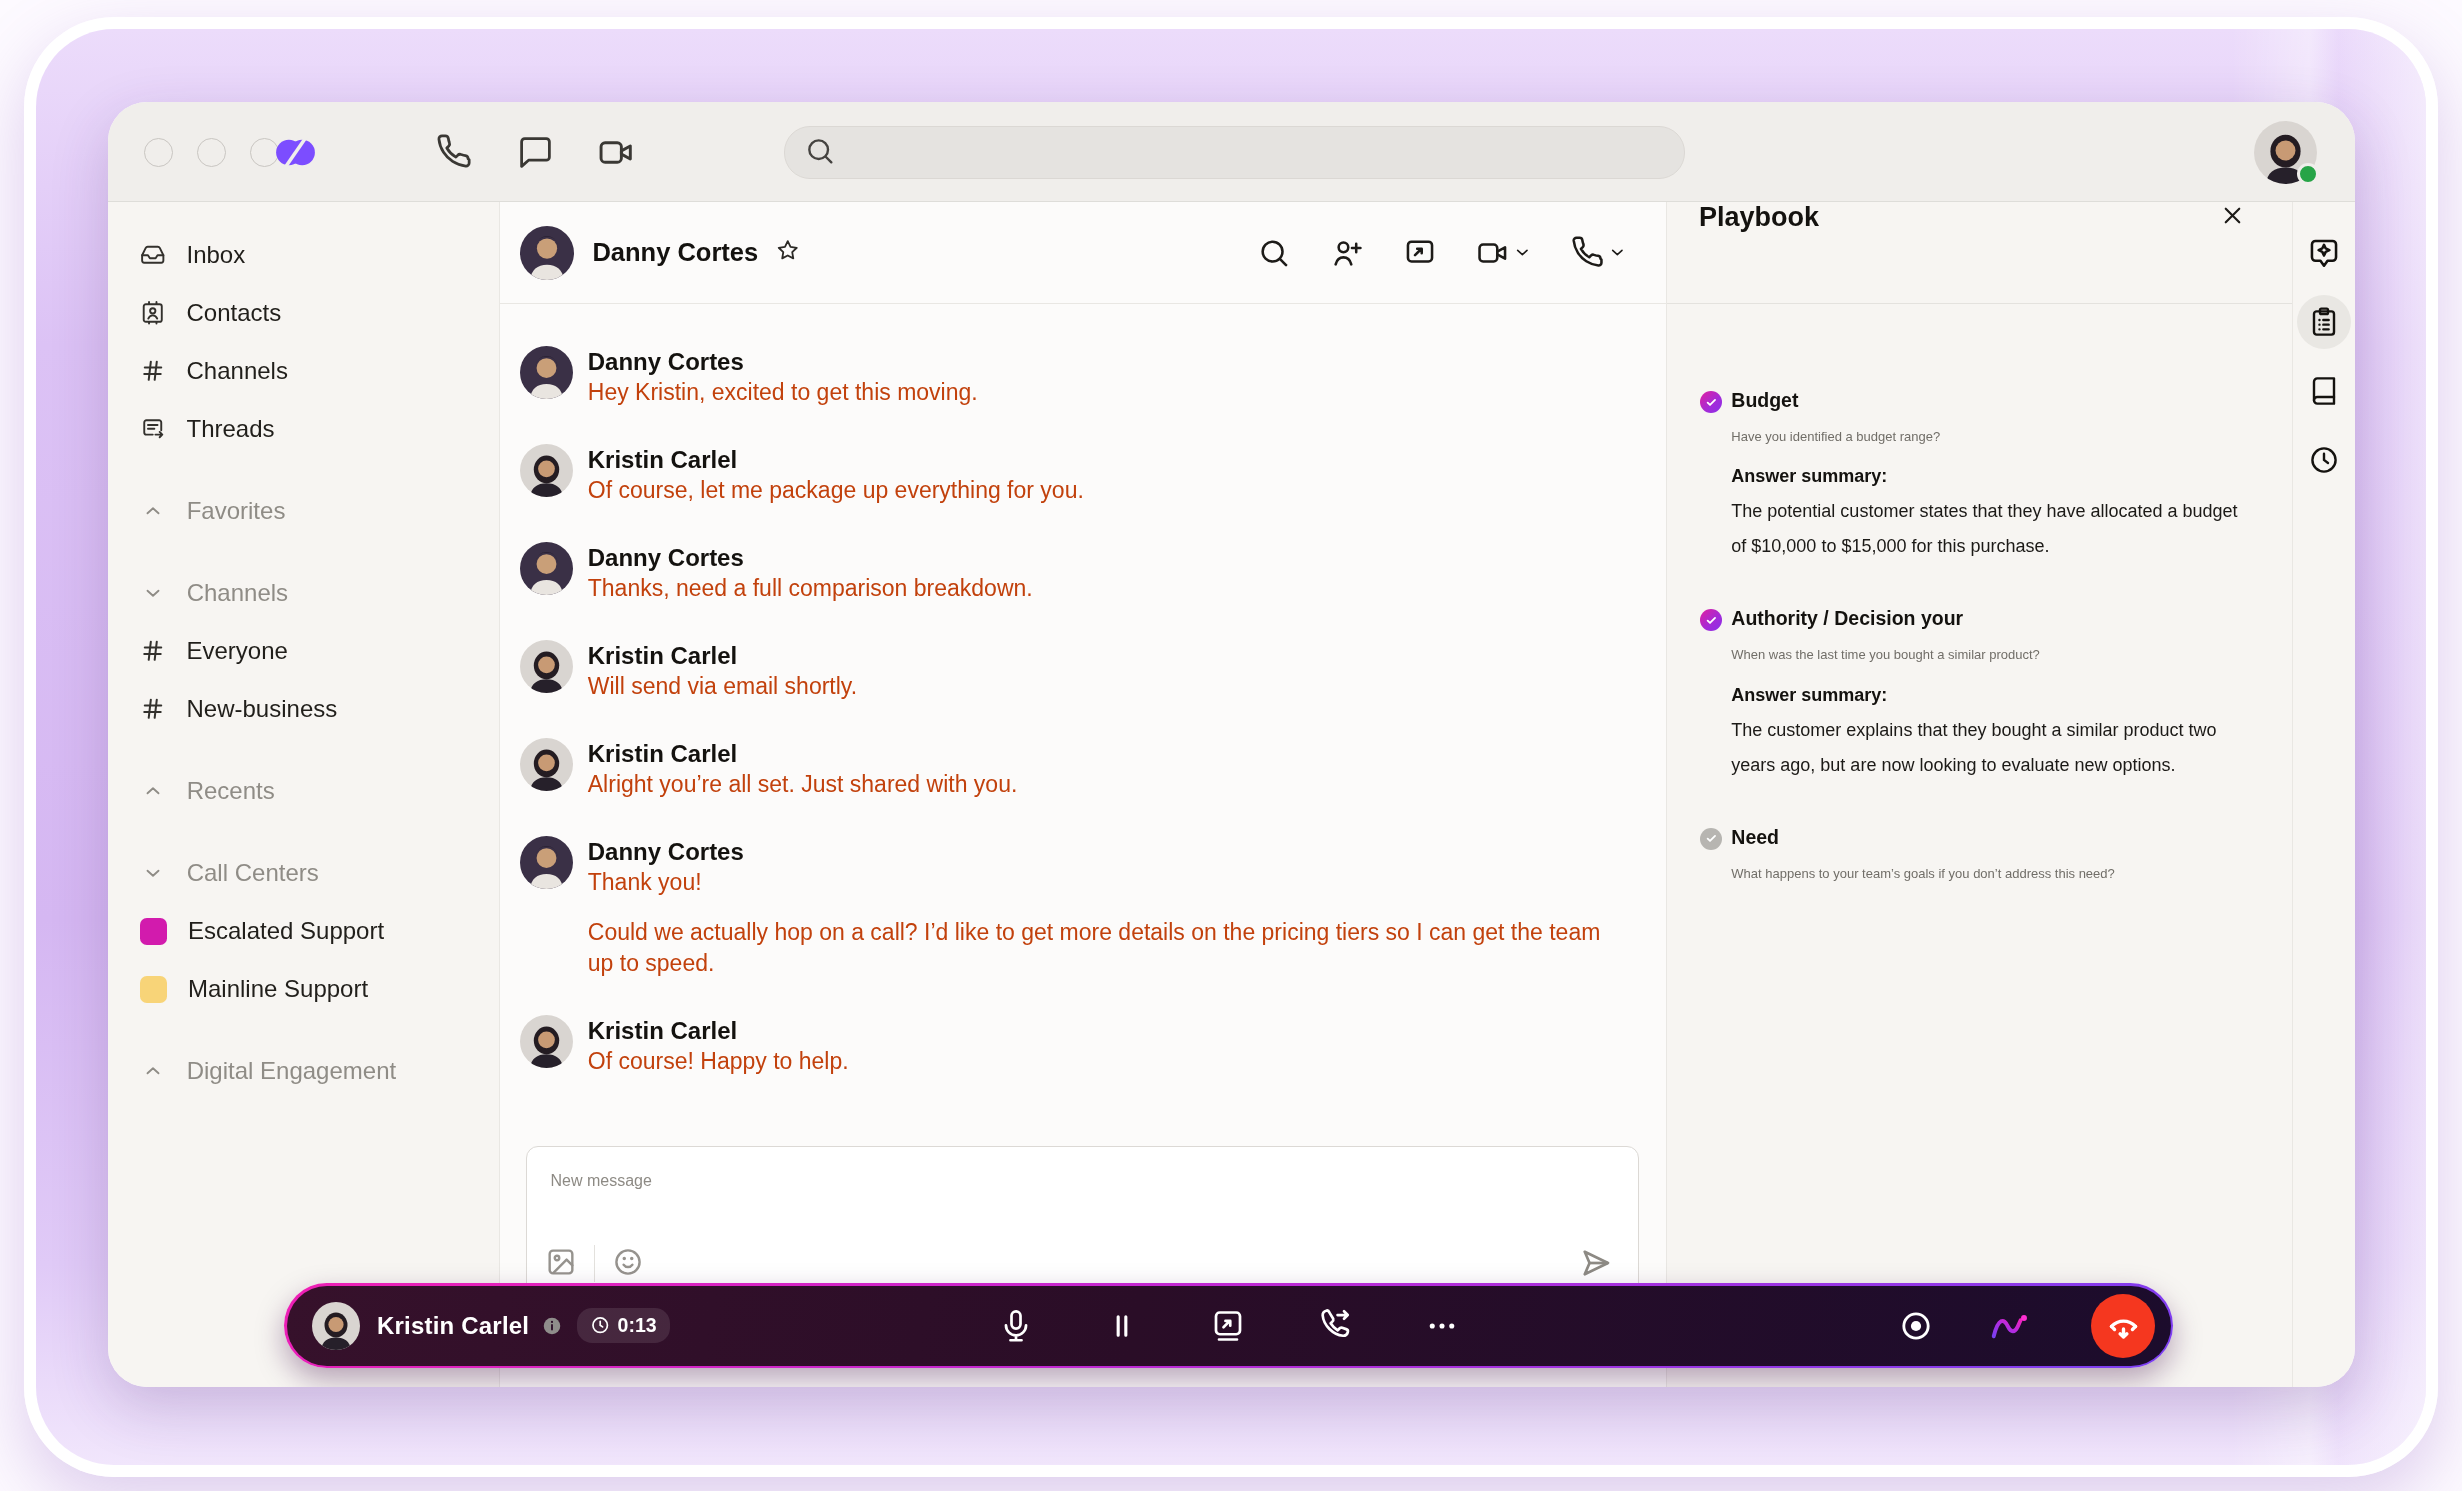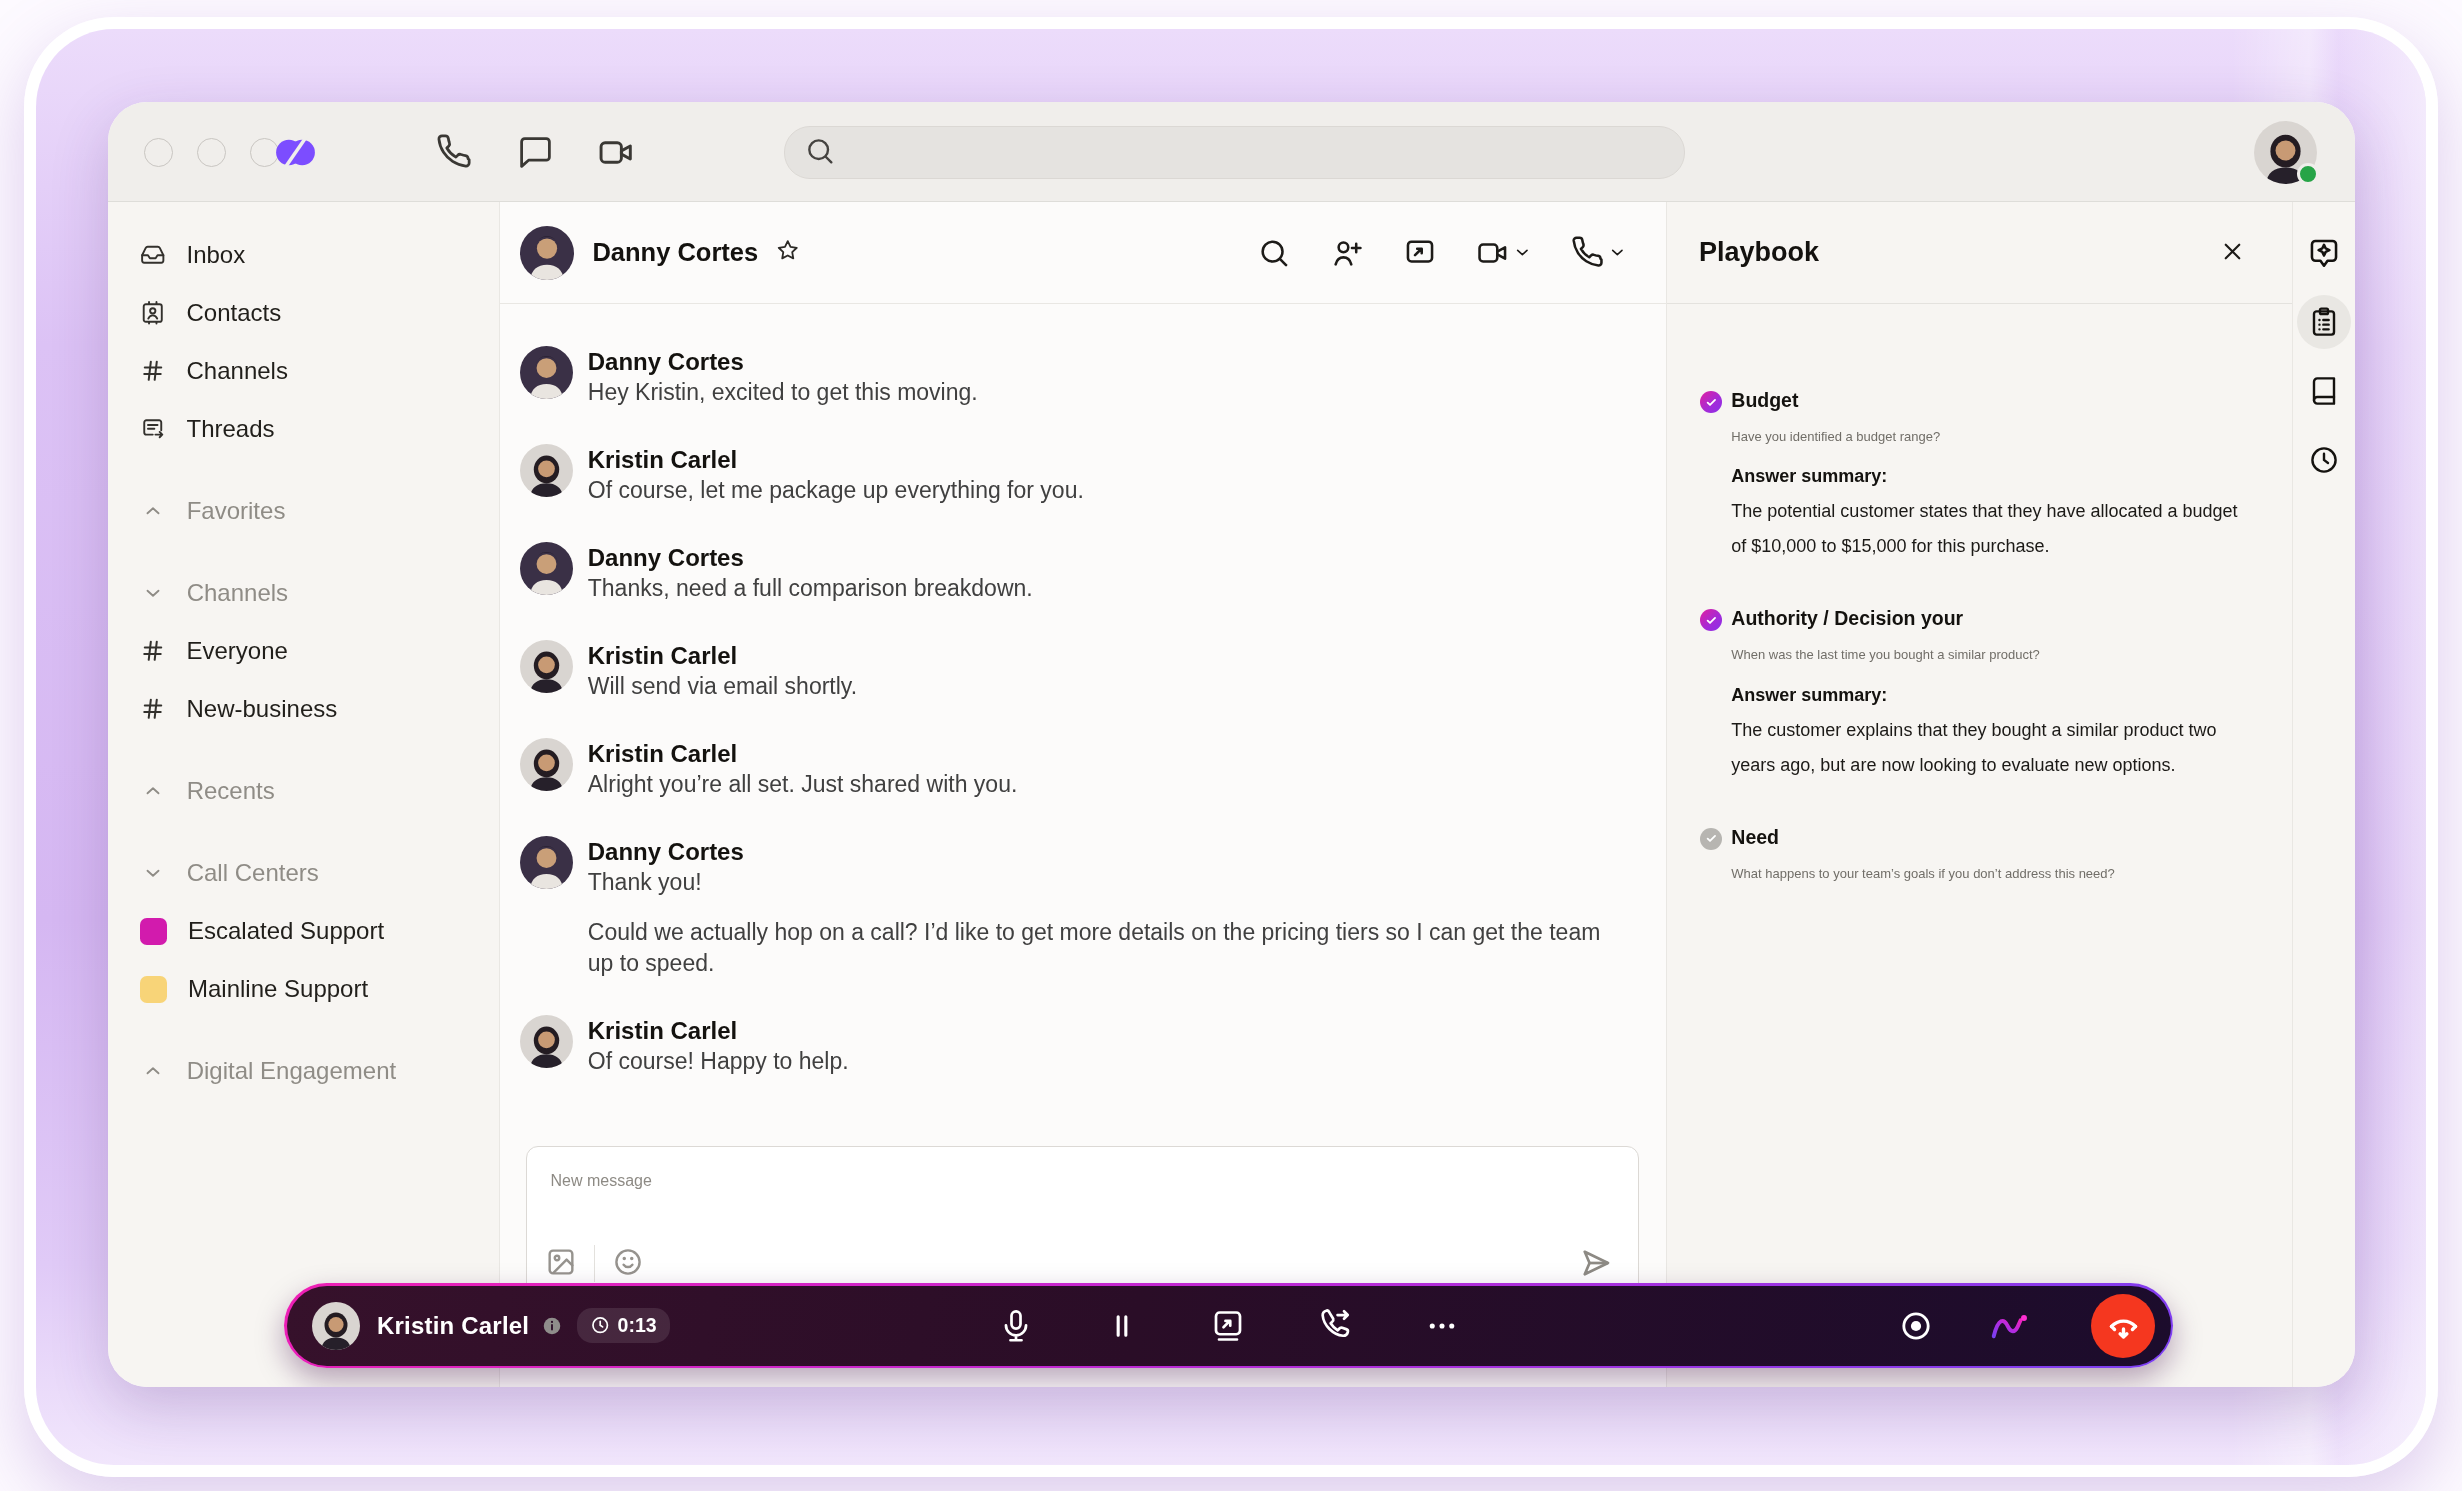--- a/index.html
+++ b/index.html
@@ -61,35 +61,35 @@
   .chat-head .star { margin-left:17px; color:#2c2a26; cursor:pointer; }
   .head-actions { margin-left:auto; display:flex; align-items:center; gap:39px; color:#1d1b18; }
   .head-actions .hbtn { display:flex; align-items:center; cursor:pointer; }
   .chev { margin-left:3.4px; }
 
   
   .messages { flex:1; padding:42px 27px 0 20.4px; overflow:hidden; }
   .msg { display:flex; margin-bottom:36px; }
   .msg .body { margin-left:14.4px; }
   .msg .author { font-size:24px; font-weight:700; color:#14120f; line-height:31px; }
-  .msg p { font-size:23px; color:#404040; line-height:31px; max-width:1044px; }
+  .msg p { font-size:23px; color:#c2410c; line-height:31px; max-width:1044px; }
   .msg p + p { margin-top:18.7px; }
 
   .avatar { border-radius:50%; overflow:hidden; flex:0 0 auto; display:block; }
 
   
   .composer { position:relative; margin:0 27px 25.5px 25.5px; height:216px; background:#ffffff;
     border:1.7px solid #dcd9d5; border-radius:12px; }
   .composer .ph { margin:25.5px 0 0 24px; font-size:16px; color:#8d8a84; }
   .c-icons { position:absolute; left:18.7px; top:98px; display:flex; align-items:center; gap:17px; color:#96938e; }
   .c-div { width:0.8px; height:37px; background:#e3e1dd; }
   .send { position:absolute; right:24px; top:98px; color:#8d8a84; cursor:pointer; }
 
   
-  .pb-head { height:102px; border-bottom:0.8px solid #e4e2de; display:flex; align-items:center; padding:0 46px 0 32px; }
+  .pb-head { height:102px; border-bottom:0.8px solid #e4e2de; display:flex; padding:0 46px 0 32px; }
   .pb-head .t { font-size:27px; font-weight:700; color:#14120f; }
   .pb-close { margin-left:auto; color:#1d1b18; cursor:pointer; }
   .pb-list { padding:42px 42px 0 33px; }
   .pb-sec { display:flex; margin-bottom:37px;margin-top:40px; }
   .pb-check { width:22px; height:22px; border-radius:50%; flex:0 0 22px; margin-top:5.1px;
     display:flex; align-items:center; justify-content:center; color:#fff; }
   .pb-check.done { background:linear-gradient(135deg,#e0219f 0%,#a32bd9 60%,#8a2fe8 100%); }
   .pb-check.todo { background:#b7b5b1; }
   .pb-text { margin-left:9.3px; width:509px; }
   .pb-title { font-size:19.5px; font-weight:600; color:#14120f; line-height:29px; }

